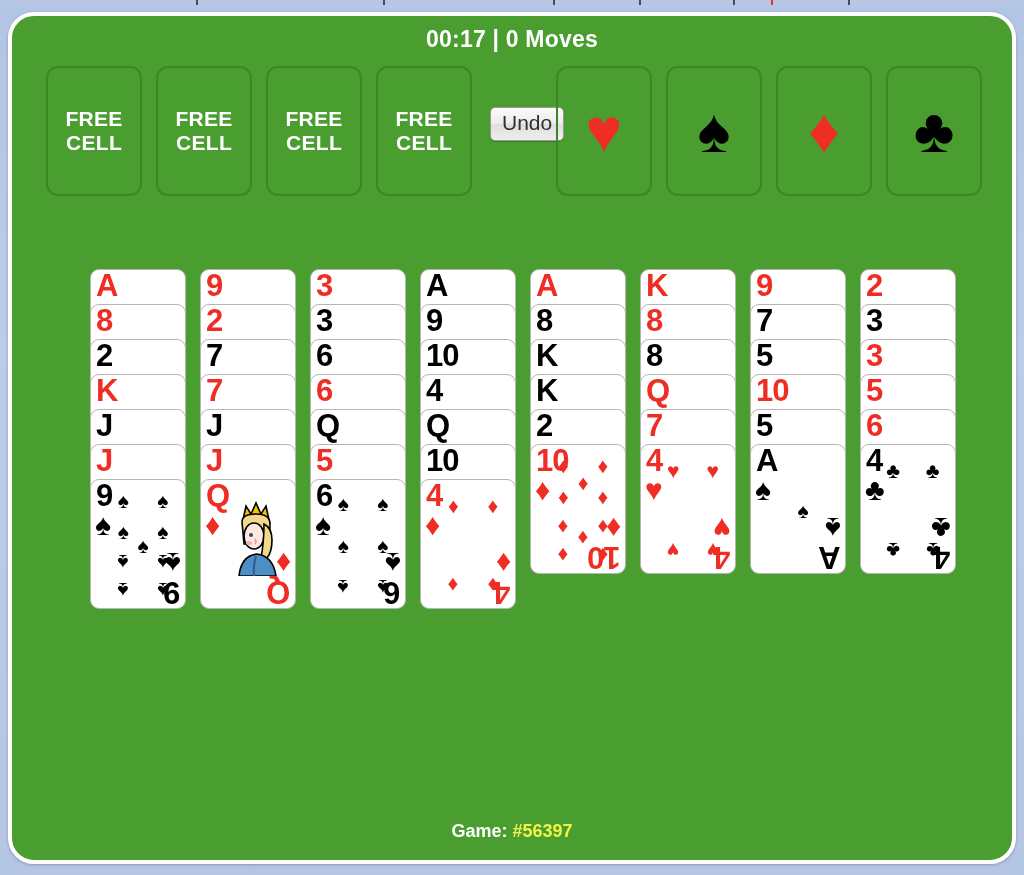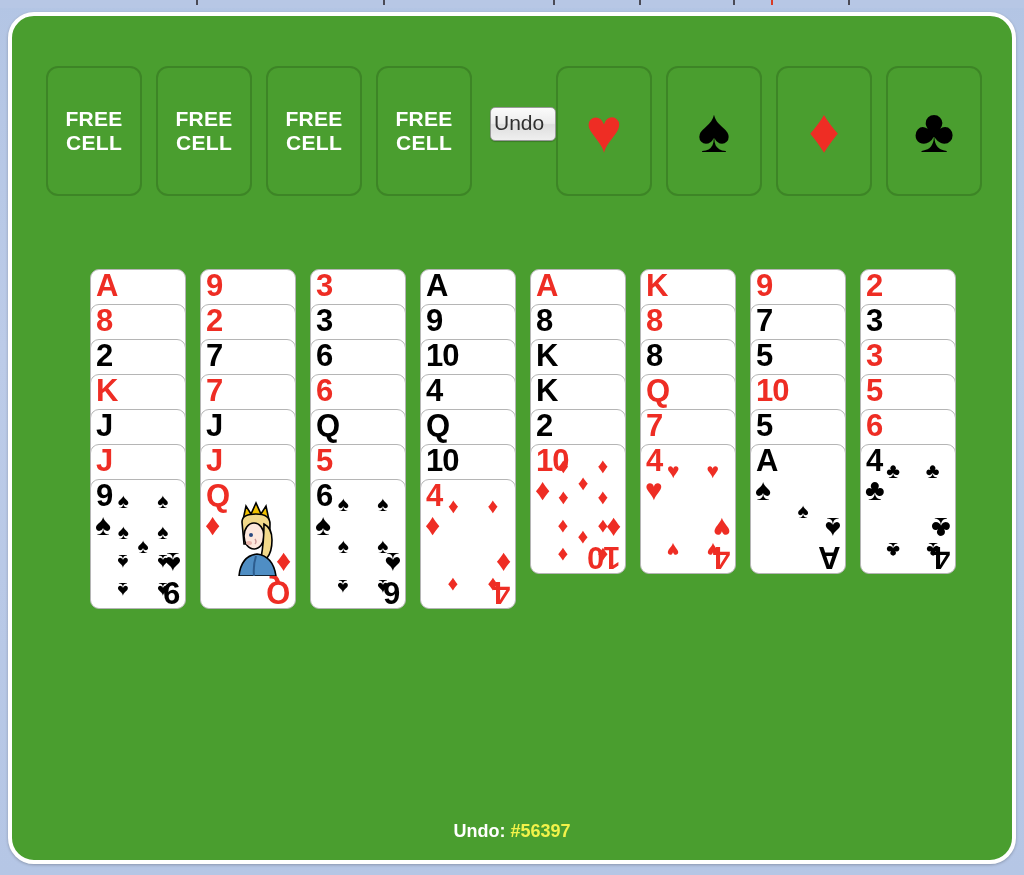--- a/index.html
+++ b/index.html
@@ -78,21 +78,21 @@
     text-align: center;
     font-size: 62px;
     line-height: 1;
   }
   .found-pip.red { color: #ee2d24; }
   .found-pip.black { color: #000000; }
 
   .undo-btn {
     position: absolute;
     left: 478px; top: 91px;
-    padding: 3px 11px 5px 3px;
+    padding: 3px 11px 5px 11px;
     background: linear-gradient(to bottom, #fbfbfb 0%, #ececec 48%, #dedede 52%, #efefef 100%);
     border: 1px solid #999999;
     border-radius: 5px;
     color: #303030;
     font-size: 21px;
     font-family: "Liberation Sans", sans-serif;
     box-shadow: 0 1px 1px rgba(0,0,0,0.22);
     cursor: pointer;
   }
 
@@ -184,20 +184,21 @@
     <div class="tick" style="left:383px"></div>
     <div class="tick" style="left:553px"></div>
     <div class="tick" style="left:639px"></div>
     <div class="tick" style="left:733px"></div>
     <div class="tick red" style="left:771px"></div>
     <div class="tick" style="left:848px"></div>
   </div>
 
   <div class="board">
 
+    <div class="status-bar">00:17 | 0 Moves</div>
 
     <div class="slot" style="left:34px; top:50px;">
       <div class="freecell-label">
         <span>FREE</span><br>
         <span>CELL</span>
       </div>
     </div>
     <div class="slot" style="left:144px; top:50px;">
       <div class="freecell-label">
         <span>FREE</span><br>
@@ -532,17 +533,17 @@
               <span class="black" style="left: 12%; top: 16%;">♣</span>
               <span class="black" style="left: 88%; top: 16%;">♣</span>
               <span class="black inv" style="left: 12%; top: 84%;">♣</span>
               <span class="black inv" style="left: 88%; top: 84%;">♣</span>
             </div>
           </div>
         </div>
       </div>
 
     <div class="game-id">
-      <span>Undo: </span><span class="num">#56397</span>
+      <span>Game: </span><span class="num">#56397</span>
     </div>
 
   </div>
 </div>
 
 </body></html>

